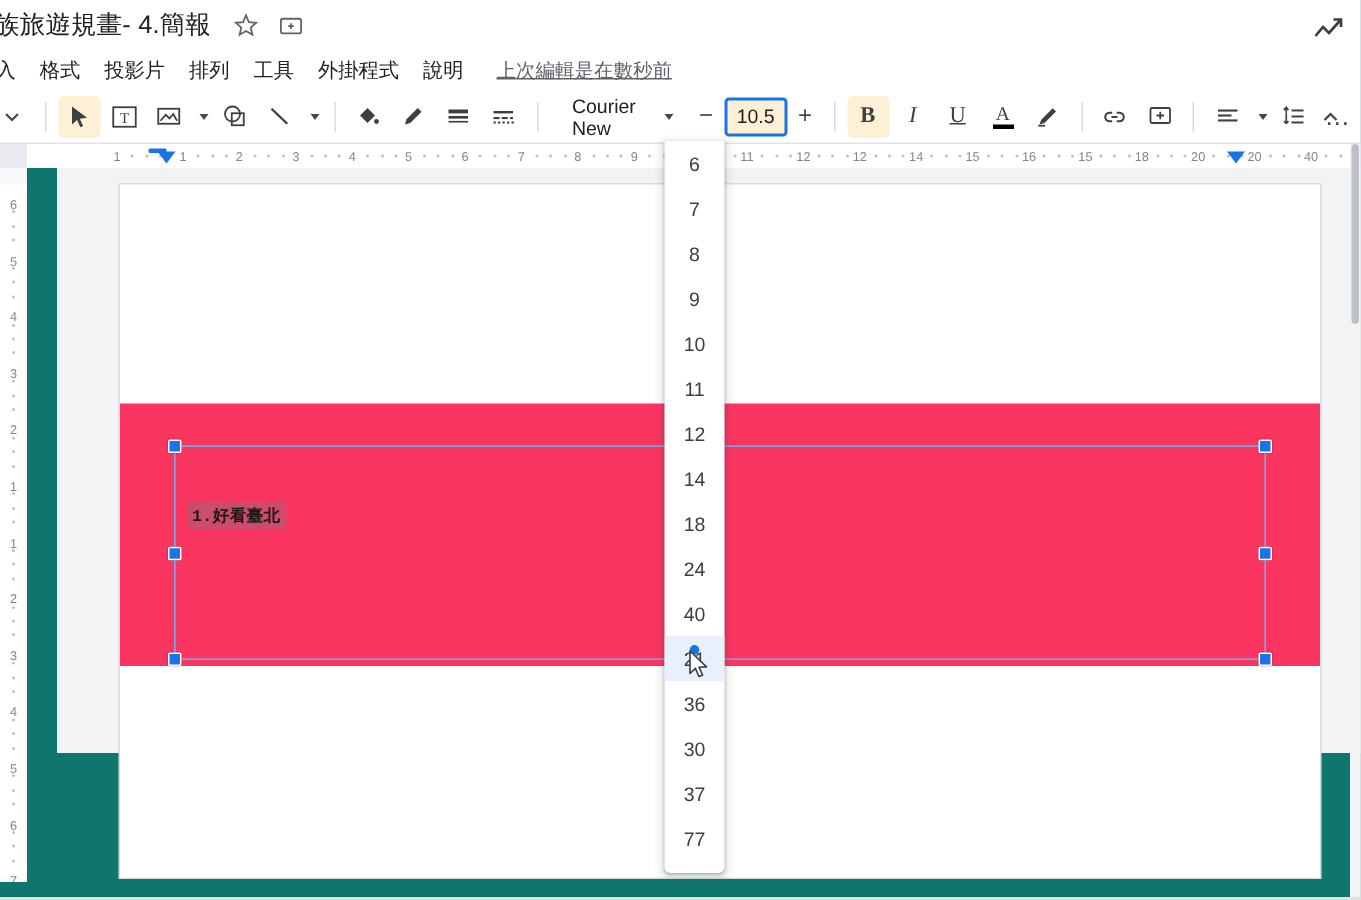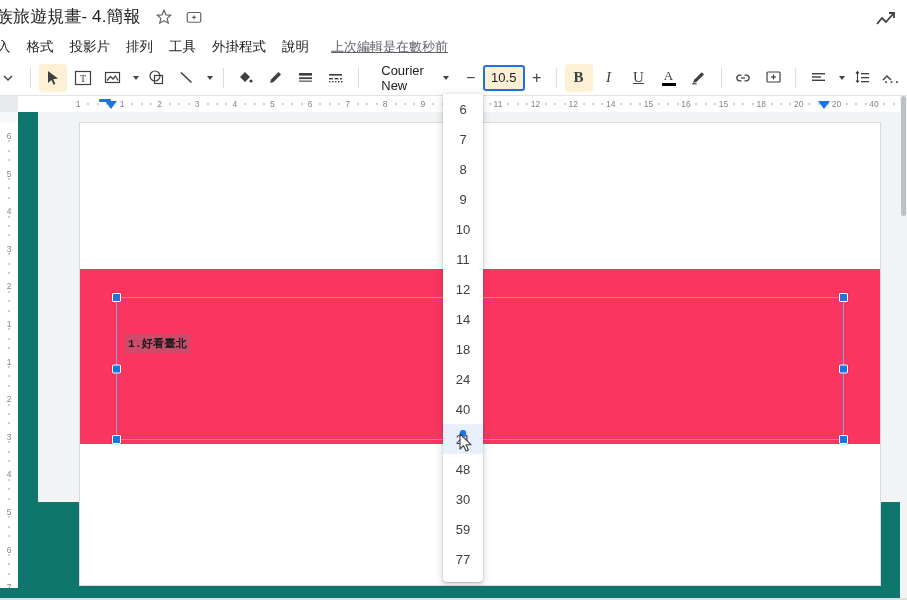--- a/index.html
+++ b/index.html
@@ -553,23 +553,23 @@
       <div class="fs-opt">8</div>
       <div class="fs-opt">9</div>
       <div class="fs-opt">10</div>
       <div class="fs-opt">11</div>
       <div class="fs-opt">12</div>
       <div class="fs-opt">14</div>
       <div class="fs-opt">18</div>
       <div class="fs-opt">24</div>
       <div class="fs-opt">40</div>
       <div class="fs-opt hovered">21</div>
-      <div class="fs-opt">48</div>
+      <div class="fs-opt">36</div>
       <div class="fs-opt">30</div>
-      <div class="fs-opt">59</div>
+      <div class="fs-opt">37</div>
       <div class="fs-opt">77</div>
     </div>
 
   <div class="cursor">
     <svg width="20" height="24" viewBox="0 0 20 24">
       <circle cx="8" cy="3.2" r="3.2" fill="#1a73e8"></circle>
       <path d="M5 4 L5 19 L8.6 15.6 L11 21 L13.4 20 L11 14.8 L16 14.6 Z" fill="#ffffff" stroke="#3c4043" stroke-width="1.1" stroke-linejoin="round"></path>
     </svg>
   </div>
 

